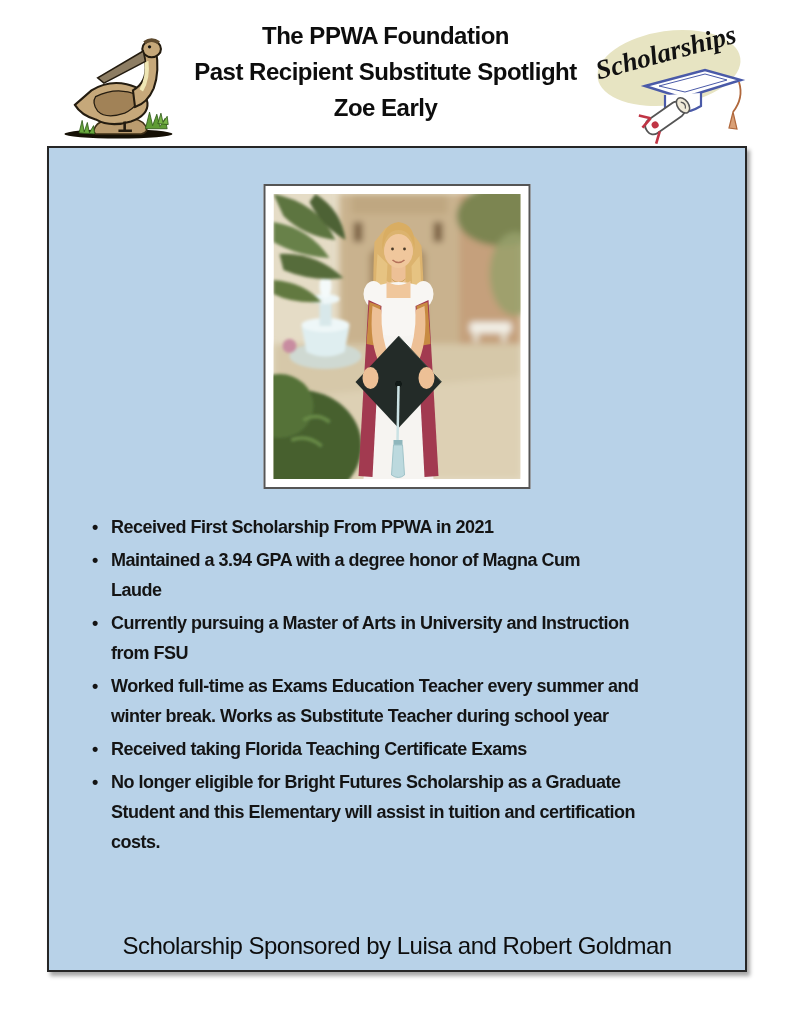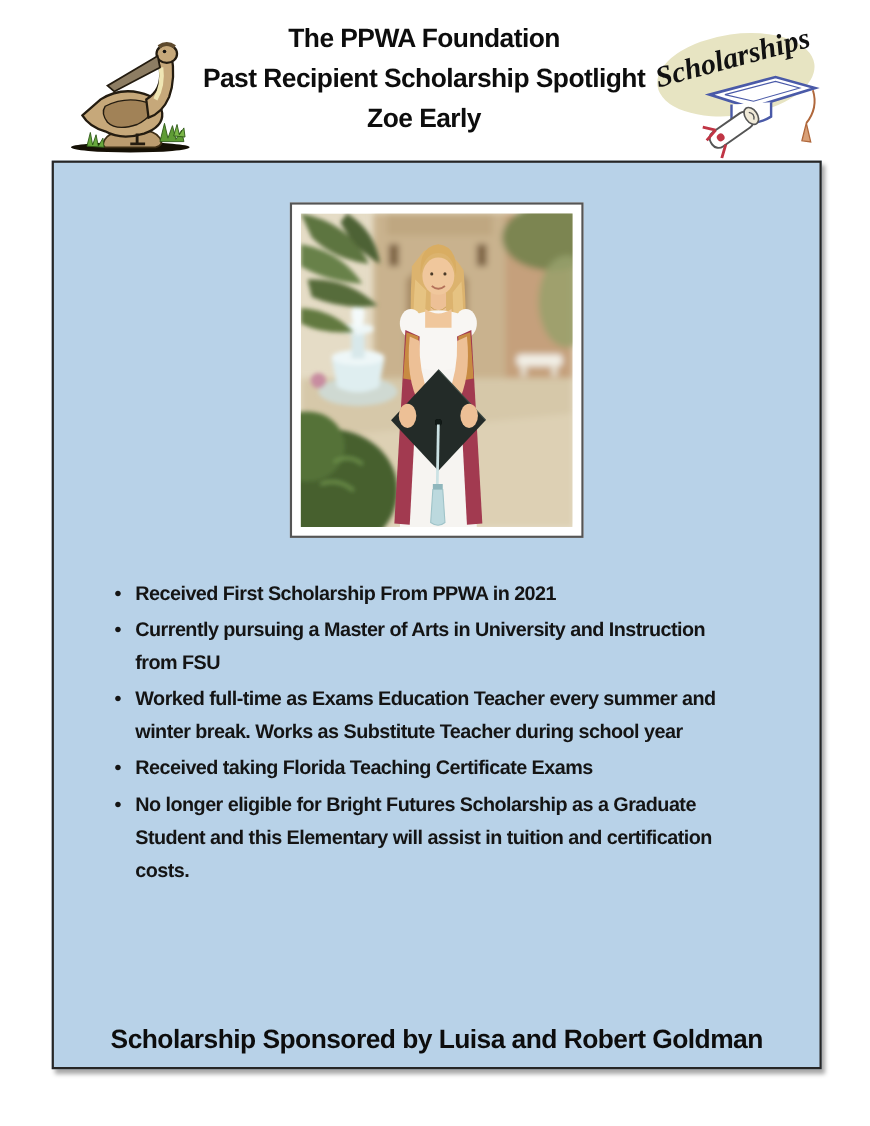--- a/index.html
+++ b/index.html
@@ -15,28 +15,28 @@
   .scholar-art{position:absolute;right:36px;top:12px;width:168px;height:132px;}
 
   
   .card{position:absolute;left:47px;top:146px;width:700px;height:826px;box-sizing:border-box;
         background:#b8d2e8;border:2px solid #262626;box-shadow:3px 4px 4px rgba(0,0,0,0.35);}
   .photo-frame{position:absolute;left:50%;transform:translateX(-50%);top:36px;
                width:267px;height:305px;box-sizing:border-box;background:#ffffff;
                border:2px solid #555555;padding:8px;}
   .photo-frame svg{display:block;width:100%;height:100%;}
 
-  .bullets{position:absolute;left:40px;right:8px;top:364px;margin:12px;padding:0;list-style:none;}
+  .bullets{position:absolute;left:40px;right:8px;top:364px;margin:0;padding:0;list-style:none;}
   .bullets li{position:relative;padding-left:22px;margin-bottom:3px;
               font-weight:bold;font-size:18px;line-height:30px;letter-spacing:-0.5px;
               color:#141414;white-space:pre-line;}
   .bullets li::before{content:"\2022";position:absolute;left:3px;top:0;}
 
   .sponsor{position:absolute;left:0;right:0;bottom:10px;text-align:center;
-           font-weight:bold;font-size:24px;letter-spacing:-0.5px;color:#0d0d0d;white-space:nowrap;}
+           font-weight:normal;font-size:24px;letter-spacing:-0.5px;color:#0d0d0d;white-space:nowrap;}
 
   
   .scholar-text{font-family:"Liberation Serif",serif;font-style:italic;font-weight:bold;}
 </style>
 </head>
 <body>
 
 <div class="page">
 
   <div class="header">
@@ -55,21 +55,21 @@
         <ellipse cx="98" cy="24" rx="9" ry="8" fill="#c6a87a" stroke="#241c10" stroke-width="2"></ellipse>
         <path d="M91,18 Q98,13 105,18" stroke="#5e4a2e" stroke-width="3.5" fill="none"></path>
         <path d="M90,26 L46,52 L52,57 L92,36 Z" fill="#8d7d63" stroke="#241c10" stroke-width="1.5"></path>
         <circle cx="96" cy="22" r="1.6" fill="#111111"></circle>
         <path d="M72,94 L72,103 M66,103 L79,103" stroke="#241c10" stroke-width="2.5" fill="none"></path>
       </svg>
     </div>
 
     <div class="titles">
       <div class="title-line">The PPWA Foundation</div>
-      <div class="title-line">Past Recipient Scholarship Spotlight</div>
+      <div class="title-line">Past Recipient Substitute Spotlight</div>
       <div class="title-line">Zoe Early</div>
     </div>
 
     <div class="scholar-art">
       <svg viewBox="0 0 168 132">
         <ellipse cx="82" cy="56" rx="72" ry="37" fill="#e7e4c2" transform="rotate(-8 82 56)"></ellipse>
 
         <polygon points="58,74 118,58 154,68 96,86" fill="#ffffff" stroke="#4a5aa8" stroke-width="2.4"></polygon>
         <polygon points="72,74 118,62 140,68 98,80" fill="none" stroke="#4a5aa8" stroke-width="1"></polygon>
         <path d="M78,83 L78,96 Q96,105 114,94 L114,81" fill="#ffffff" stroke="#4a5aa8" stroke-width="2.2"></path>
@@ -176,20 +176,22 @@
 
           <path d="M125,192 L124,248" stroke="#cbe2e4" stroke-width="2.5" fill="none"></path>
           <rect x="120" y="246" width="9" height="5" fill="#8fb6bc"></rect>
           <path d="M120,251 h9 l2,30 q-6,5 -13,0 Z" fill="#bcd9de" stroke="#9fc3c8" stroke-width="1"></path>
         </g>
       </svg>
     </div>
 
     <ul class="bullets">
         <li>Received First Scholarship From PPWA in 2021</li>
+        <li>Maintained a 3.94 GPA with a degree honor of Magna Cum
+Laude</li>
         <li>Currently pursuing a Master of Arts in University and Instruction
 from FSU</li>
         <li>Worked full-time as Exams Education Teacher every summer and
 winter break. Works as Substitute Teacher during school year</li>
         <li>Received taking Florida Teaching Certificate Exams</li>
         <li>No longer eligible for Bright Futures Scholarship as a Graduate
 Student and this Elementary will assist in tuition and certification
 costs.</li>
       </ul>
 

